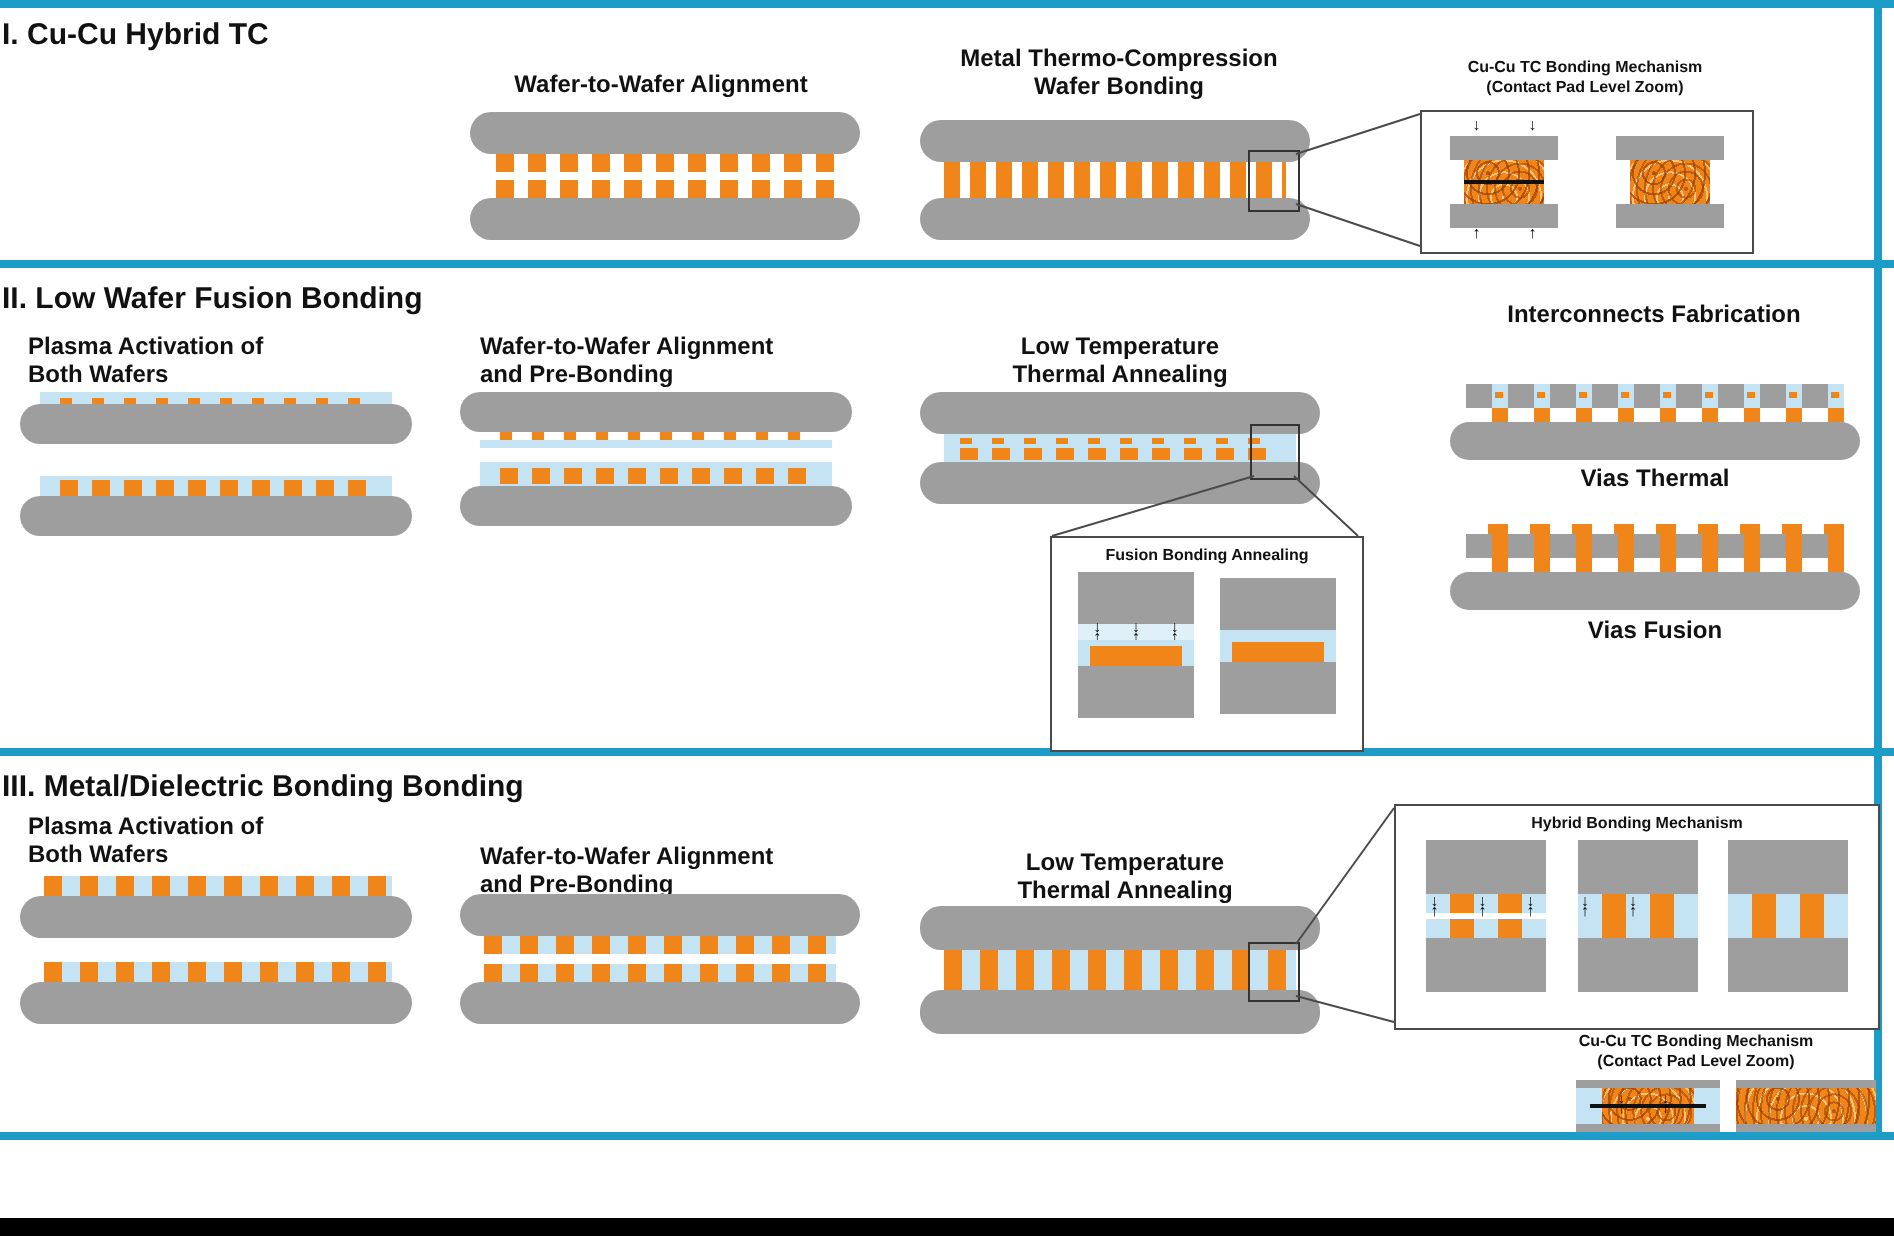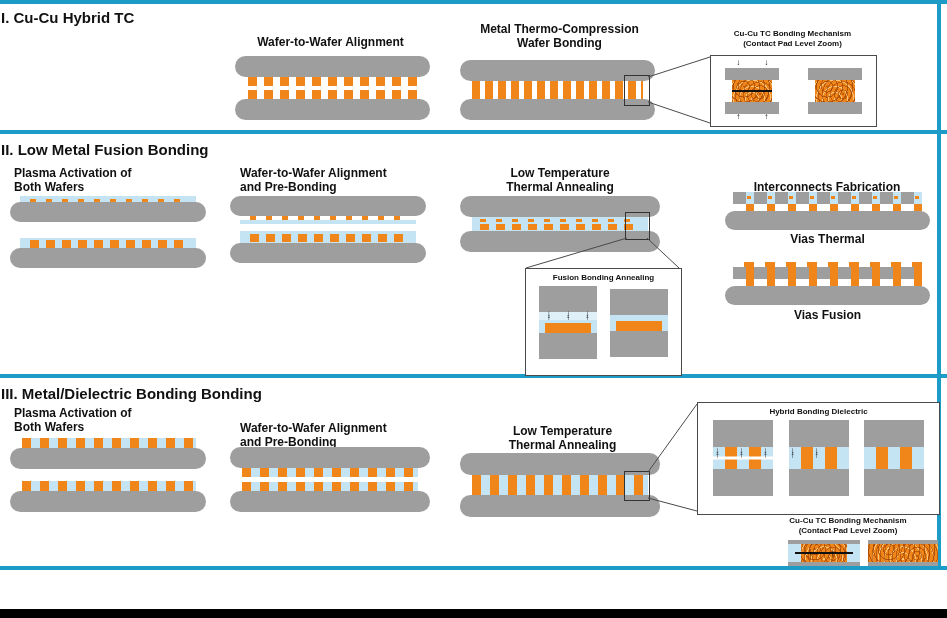--- a/index.html
+++ b/index.html
@@ -91,21 +91,21 @@
         </div>
       <div class="graybar" style="width:54px;height:12px"></div>
       <div class="grain" style="width:40px;height:22px"></div>
       <div class="graybar" style="width:54px;height:12px"></div>
       <div class="arrow-row" style="visibility:hidden">
           <span class="arr">↑</span>
         </div>
     </div>
   </div>
 
-  <div class="abs sec-title" style="left:1px;top:141px">II. Low Metal Fusion Bonding</div>
+  <div class="abs sec-title" style="left:1px;top:141px">II. Low Wafer Fusion Bonding</div>
 
   <div class="abs h" style="left:14px;top:166px;width:190px">Plasma Activation of
 Both Wafers</div>
   <div class="abs di" style="left:20px;top:196px;width:176px;height:6px"></div>
   <div class="abs dashes" style="left:30px;top:199px;width:160px;height:3px"></div>
   <div class="abs wafer" style="left:10px;top:202px;width:196px;height:20px"></div>
   <div class="abs di" style="left:20px;top:238px;width:176px;height:10px"></div>
   <div class="abs pads" style="left:30px;top:240px;width:160px;height:8px"></div>
   <div class="abs wafer" style="left:10px;top:248px;width:196px;height:20px"></div>
 
@@ -145,21 +145,21 @@
       <div class="subcol" style="width:58px;padding-top:3px">
         <div class="graybar" style="width:58px;height:26px"></div>
         <div class="di" style="width:58px;height:16px;display:flex;align-items:flex-end;justify-content:center">
           <div style="width:46px;height:10px;background:#f08619"></div>
         </div>
         <div class="graybar" style="width:58px;height:26px"></div>
       </div>
     </div>
   </div>
 
-  <div class="abs h ctr" style="left:722px;top:180px;width:210px">Interconnects Fabrication</div>
+  <div class="abs h ctr" style="left:722px;top:150px;width:210px">Interconnects Fabrication</div>
 
   <div class="abs segs" style="left:733px;top:192px;width:189px;height:12px"></div>
   <div class="abs gapdash" style="left:733px;top:196px;width:189px;height:3px"></div>
   <div class="abs di padsq" style="left:733px;top:204px;width:189px;height:7px"></div>
   <div class="abs wafer" style="left:725px;top:211px;width:205px;height:19px"></div>
   <div class="abs h ctr" style="left:725px;top:232px;width:205px">Vias Thermal</div>
 
   <div class="abs caps" style="left:733px;top:262px;width:189px;height:5px"></div>
   <div class="abs segsFill" style="left:733px;top:267px;width:189px;height:12px"></div>
   <div class="abs di padsq" style="left:733px;top:279px;width:189px;height:7px"></div>
@@ -183,21 +183,21 @@
   <div class="abs wafer" style="left:230px;top:491px;width:200px;height:21px"></div>
 
   <div class="abs h ctr" style="left:465px;top:424px;width:195px">Low Temperature
 Thermal Annealing</div>
   <div class="abs wafer" style="left:460px;top:453px;width:200px;height:22px"></div>
   <div class="abs stripes" style="left:472px;top:475px;width:176px;height:20px"></div>
   <div class="abs wafer" style="left:460px;top:495px;width:200px;height:22px"></div>
   <div class="abs zoomrect" style="left:624px;top:471px;width:24px;height:28px"></div>
 
   <div class="abs inset" style="left:697px;top:402px;width:241px;height:111px">
-    <div class="h8" style="margin-top:4px">Hybrid Bonding Dielectric</div>
+    <div class="h8" style="margin-top:4px">Hybrid Bonding Mechanism</div>
     <div style="display:flex;justify-content:space-evenly;margin-top:3px">
       <div class="subcol" style="width:60px">
         <div class="graybar" style="width:60px;height:27px"></div>
         <div class="stripesL" style="width:60px;height:22px;position:relative">
           <div class="abs" style="left:0;right:0;top:50%;height:3px;background:#fff;transform:translateY(-50%)"></div>
           <span class="arrpair abs" style="left:2px;top:2px">↓<br>↑</span>
           <span class="arrpair abs" style="left:26px;top:2px">↓<br>↑</span>
           <span class="arrpair abs" style="left:50px;top:2px">↓<br>↑</span>
         </div>
         <div class="graybar" style="width:60px;height:27px"></div>

